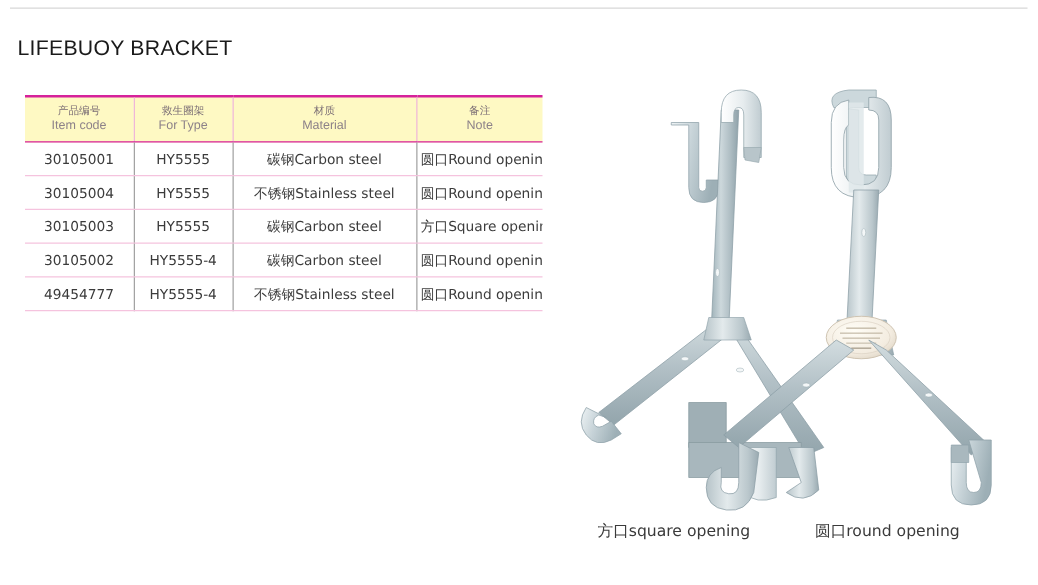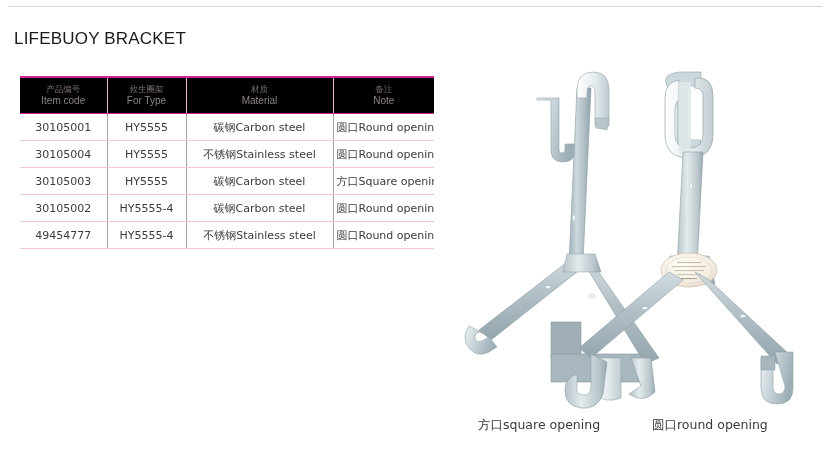--- a/index.html
+++ b/index.html
@@ -58,21 +58,21 @@
     width: 414px;
     border-collapse: collapse;
     table-layout: fixed;
   }
   #spec-table col.c1 { width: 87px; }
   #spec-table col.c2 { width: 79px; }
   #spec-table col.c3 { width: 147px; }
   #spec-table col.c4 { width: 101px; }
 
   #spec-table thead tr {
-    background: #000000;
+    background: #fef9c3;
   }
   #spec-table thead th {
     border-top: 2px solid #d6219b;
     border-bottom: 1.5px solid #d6219b;
     border-left: 1px solid #f0b7d6;
     border-right: 1px solid #f0b7d6;
     padding: 6px 2px 7px 2px;
     text-align: center;
     font-weight: normal;
     color: #6d5f67;

